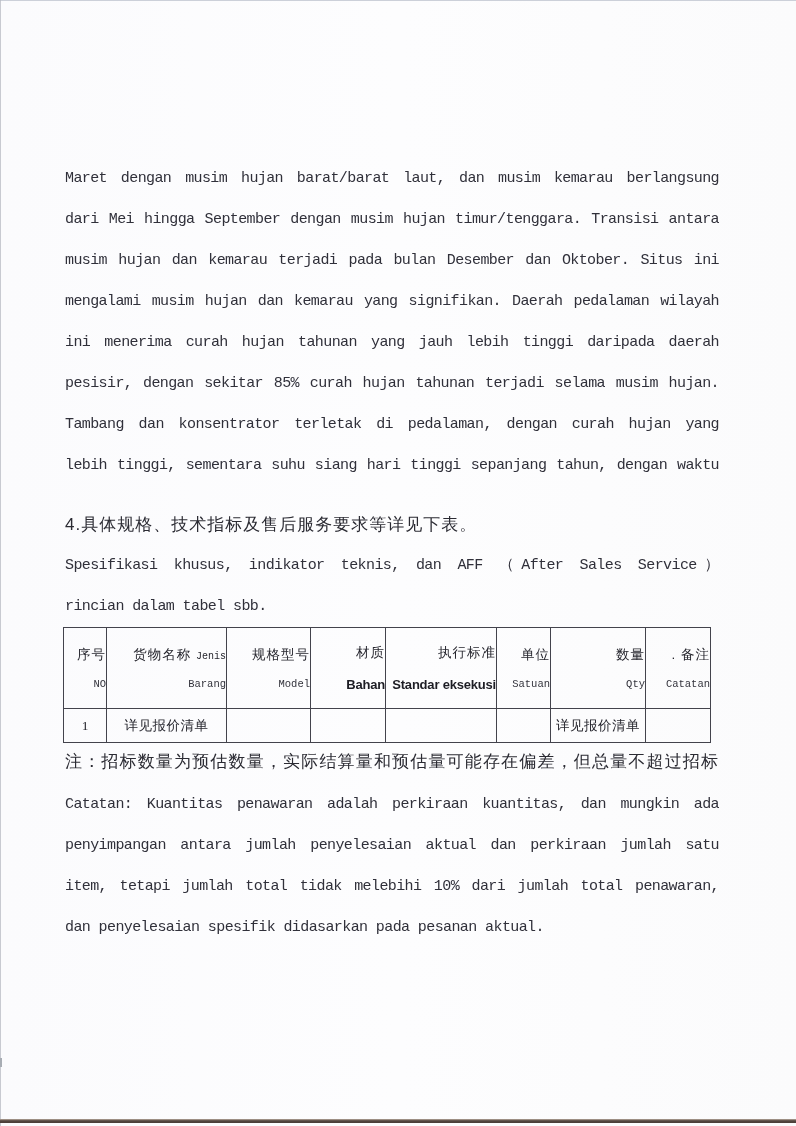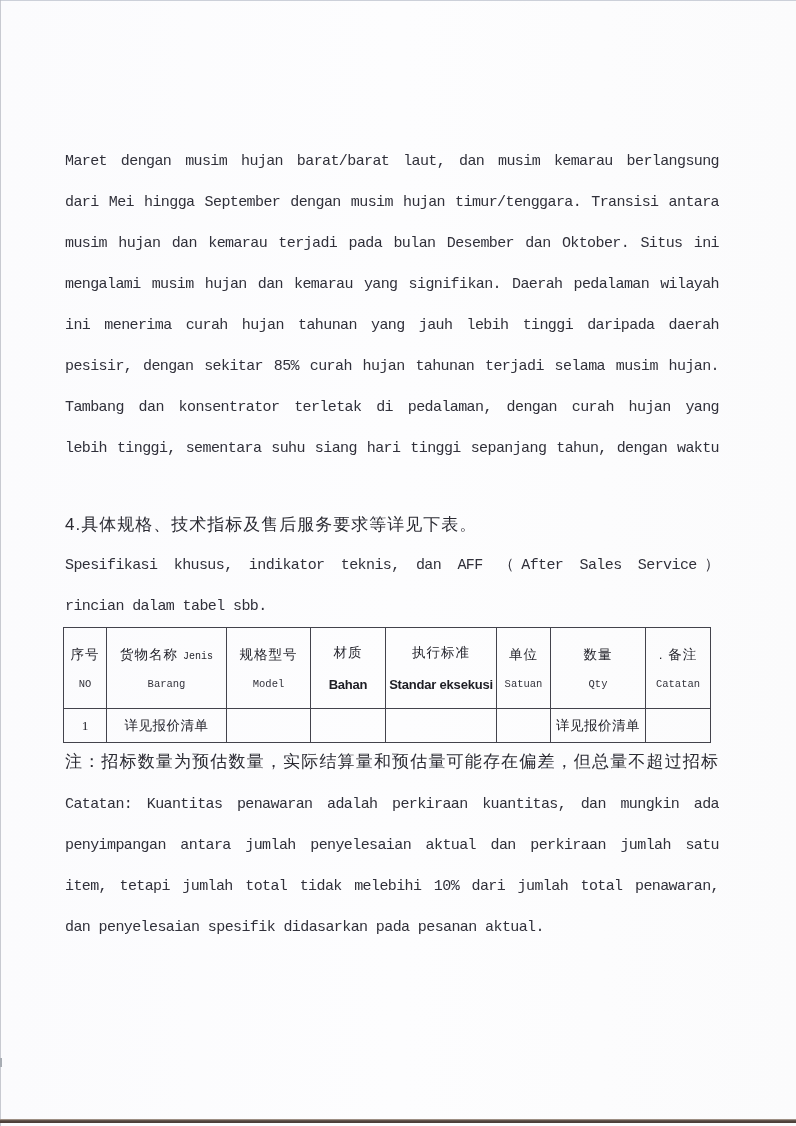--- a/index.html
+++ b/index.html
@@ -28,40 +28,40 @@
 
   table.spec {
     position:absolute; left:63px; top:627px; width:647px;
     border-collapse:collapse; table-layout:fixed; color:#26262e;
     background:transparent;
   }
   table.spec th, table.spec td {
     border:1px solid #43434c; padding:0; text-align:center;
     vertical-align:middle; font-weight:normal; overflow:hidden;
   }
-  tr.hdr th { height:80px; }
+  tr.hdr th { height:80px;text-align:right; }
   .hzh  { font-family:"Liberation Sans",sans-serif; font-size:13.5px; letter-spacing:1px; margin-bottom:14px; }
   .hlat { font-family:"Liberation Mono","DejaVu Sans Mono",monospace; font-size:10.5px; color:#33333c; }
   .hlat.bold { font-family:"Liberation Sans",sans-serif; font-weight:700; font-size:13px; letter-spacing:-0.2px; color:#1d1d24;margin-top:15px; }
   .jenis-suffix { font-family:"Liberation Mono","DejaVu Sans Mono",monospace; font-size:10px; letter-spacing:0; }
   tr.datarow td { height:33px; }
   .num { font-family:"Liberation Serif",serif; font-size:13.5px; }
   .bzh { font-weight:700; font-size:13.5px; letter-spacing:0.5px; font-family:"Liberation Sans",sans-serif; }
 </style>
 </head>
 <body>
 
 <div class="page">
 
   <div class="edge-top"></div>
   <div class="edge-left"></div>
   <div class="edge-nick"></div>
   <div class="edge-bottom"></div>
 
-  <div class="block" style="top:141px">
+  <div class="block" style="top:158px">
     <div class="line lat just">Maret dengan musim hujan barat/barat laut, dan musim kemarau berlangsung</div>
     <div class="line lat just">dari Mei hingga September dengan musim hujan timur/tenggara. Transisi antara</div>
     <div class="line lat just">musim hujan dan kemarau terjadi pada bulan Desember dan Oktober. Situs ini</div>
     <div class="line lat just">mengalami musim hujan dan kemarau yang signifikan. Daerah pedalaman wilayah</div>
     <div class="line lat just">ini menerima curah hujan tahunan yang jauh lebih tinggi daripada daerah</div>
     <div class="line lat just">pesisir, dengan sekitar 85% curah hujan tahunan terjadi selama musim hujan.</div>
     <div class="line lat just">Tambang dan konsentrator terletak di pedalaman, dengan curah hujan yang</div>
     <div class="line lat just">lebih tinggi, sementara suhu siang hari tinggi sepanjang tahun, dengan waktu</div>
   </div>
 

